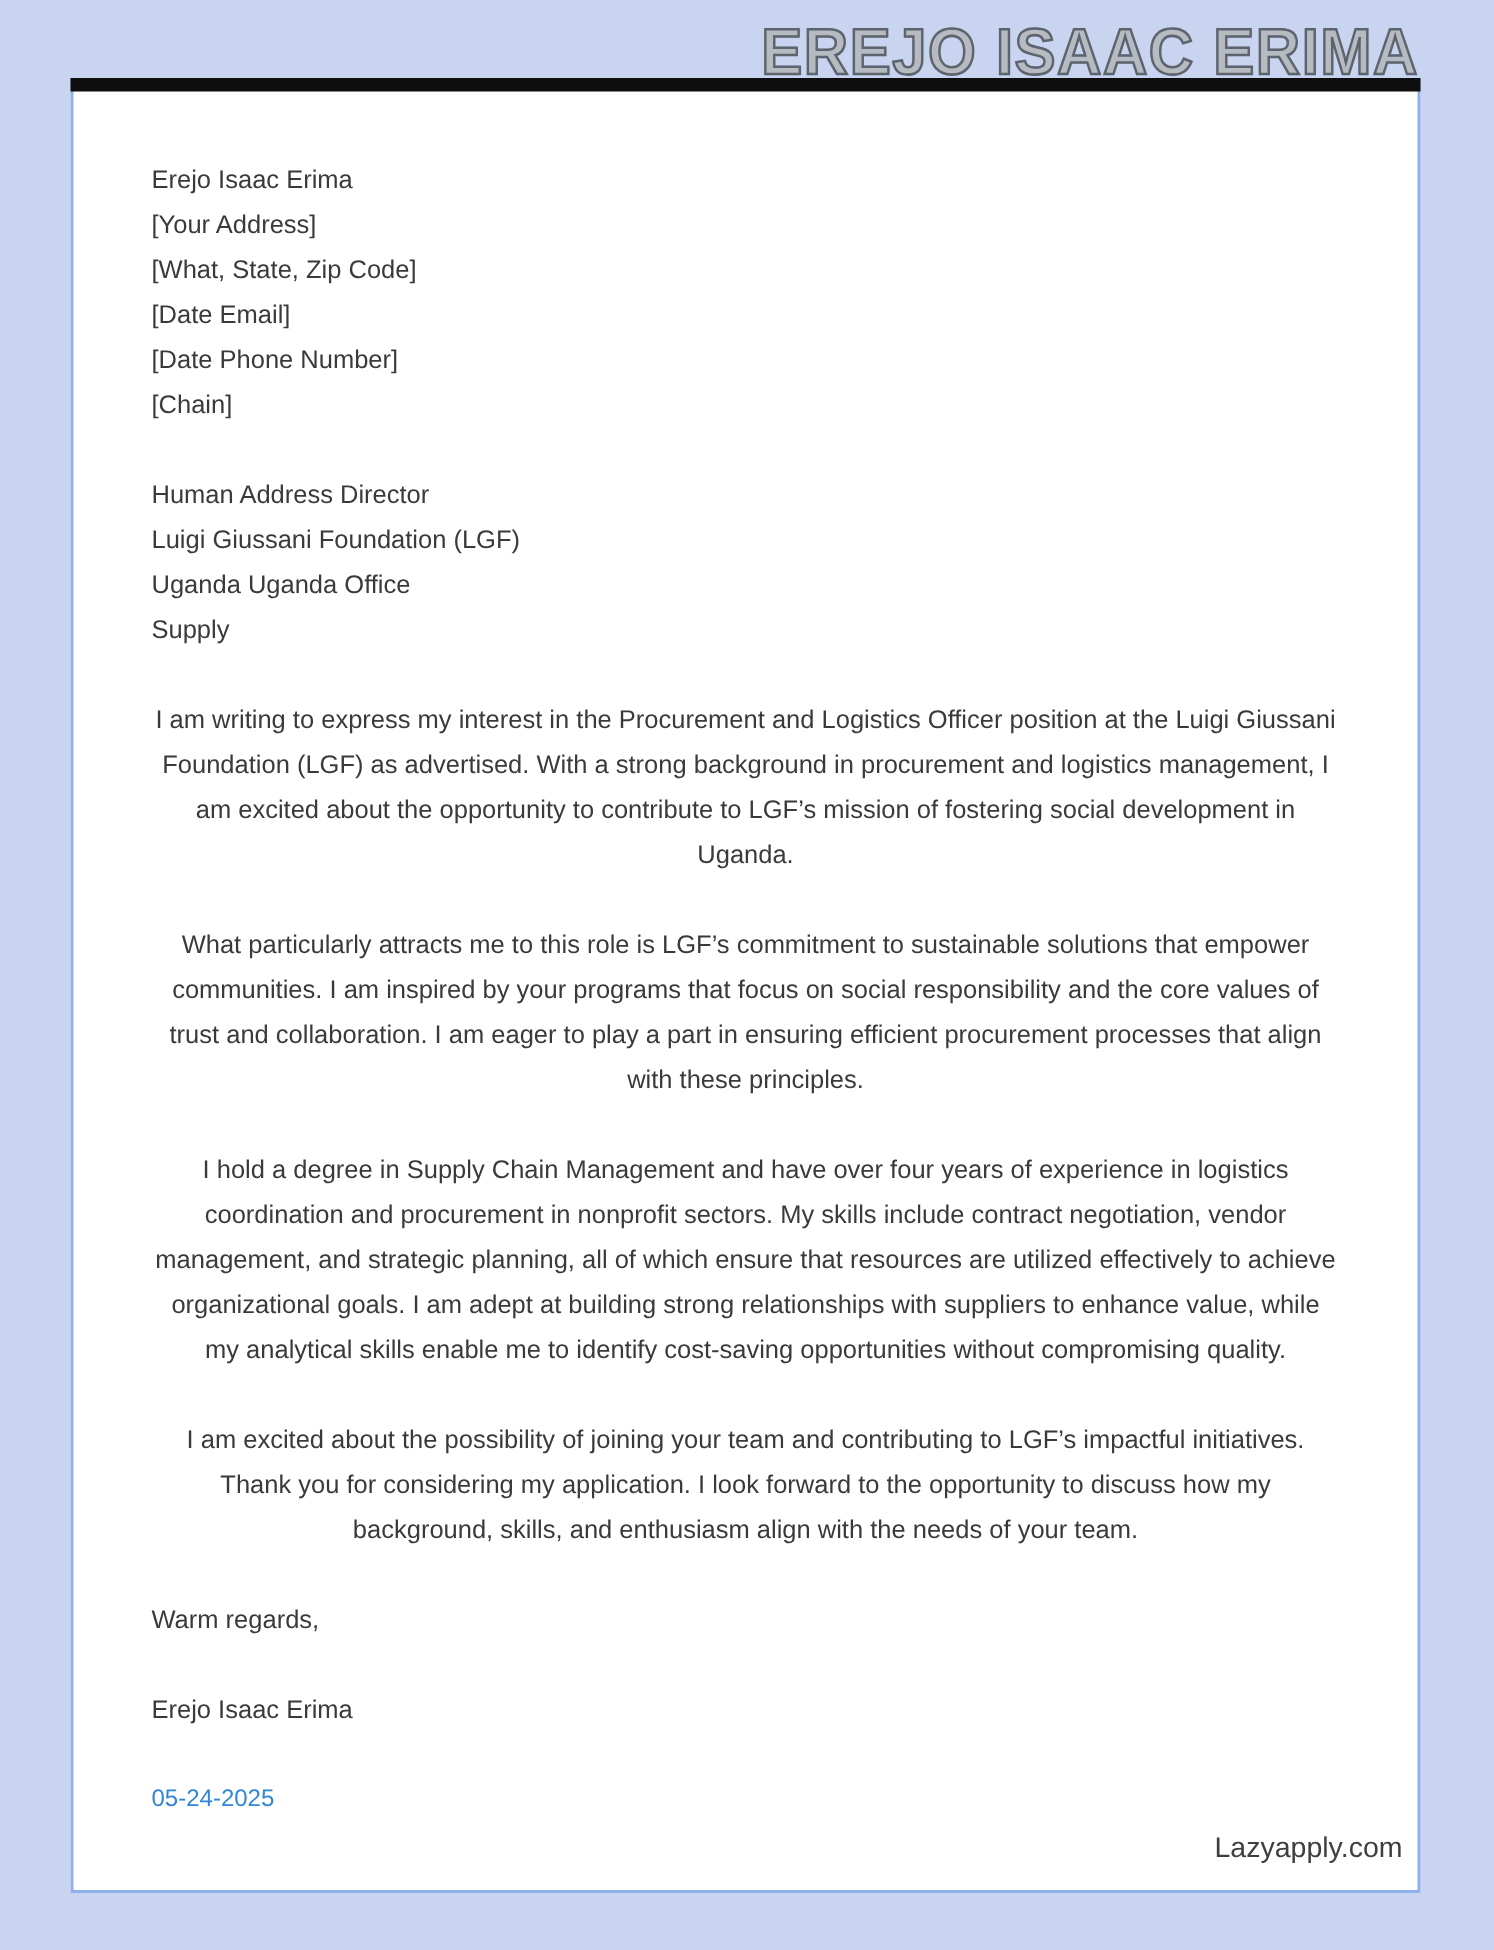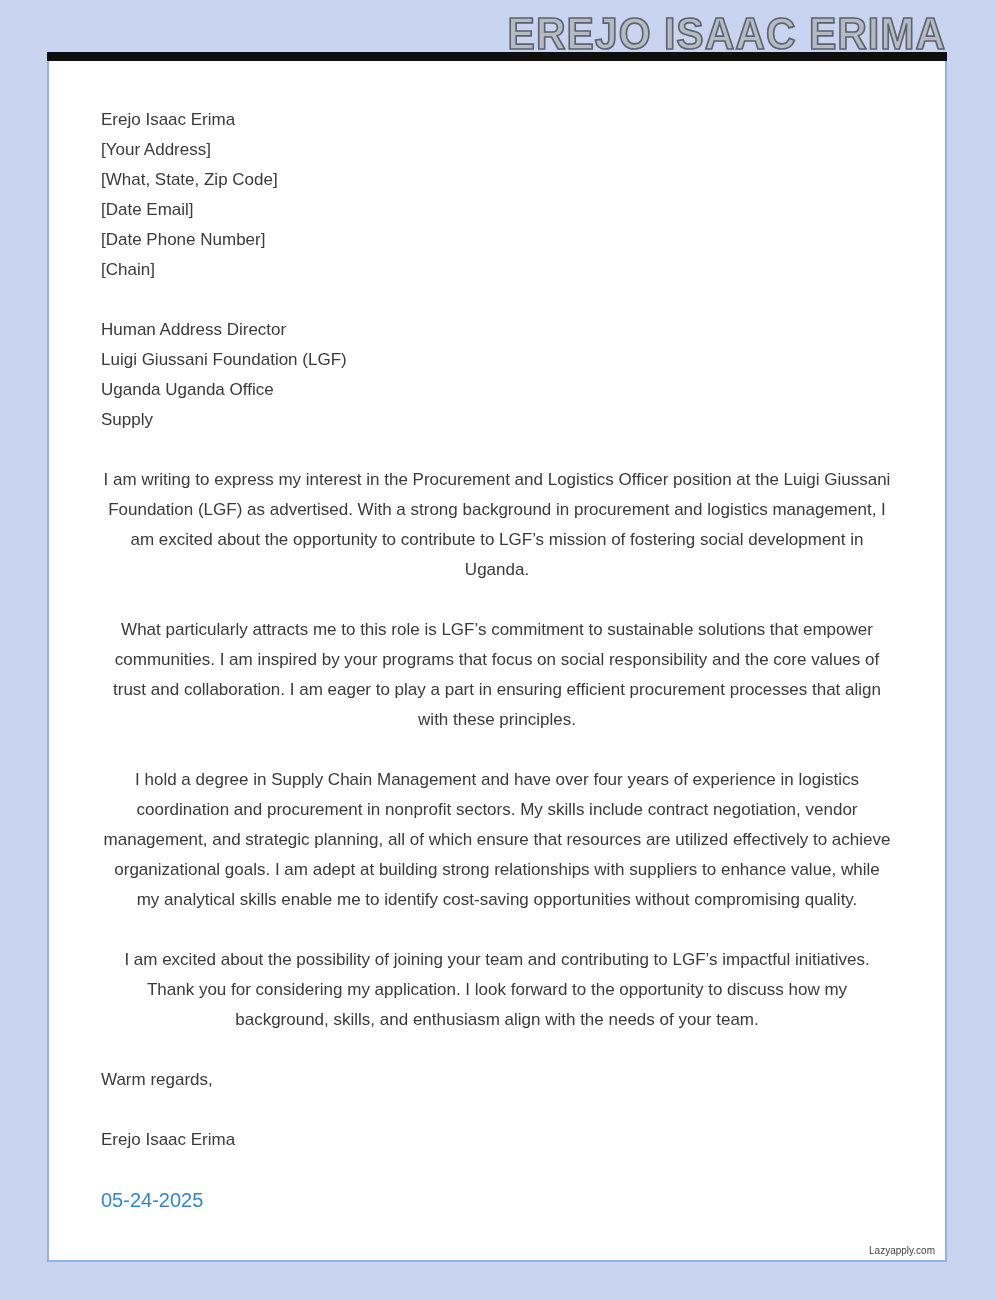--- a/index.html
+++ b/index.html
@@ -58,28 +58,28 @@
     line-height: 30px;
   }
 
   .block { margin-bottom: 30px; }
   .line { display: block; }
   .paragraph { margin-bottom: 30px; text-align: center; }
 
   .date-line {
     margin-top: 30px;
     color: #2f86d5;
-    font-size: 20px;
+    font-size: 16px;
   }
 
   .watermark {
     position: absolute;
     right: 10px;
-    bottom: 4px;
-    font-size: 10px;
+    bottom: 16px;
+    font-size: 19px;
     color: #3f3f3f;
   }
 </style>
 </head>
 <body>
 
 <div class="header-title">EREJO ISAAC ERIMA</div>
 
 <div class="page">
   <div class="top-bar"></div>

